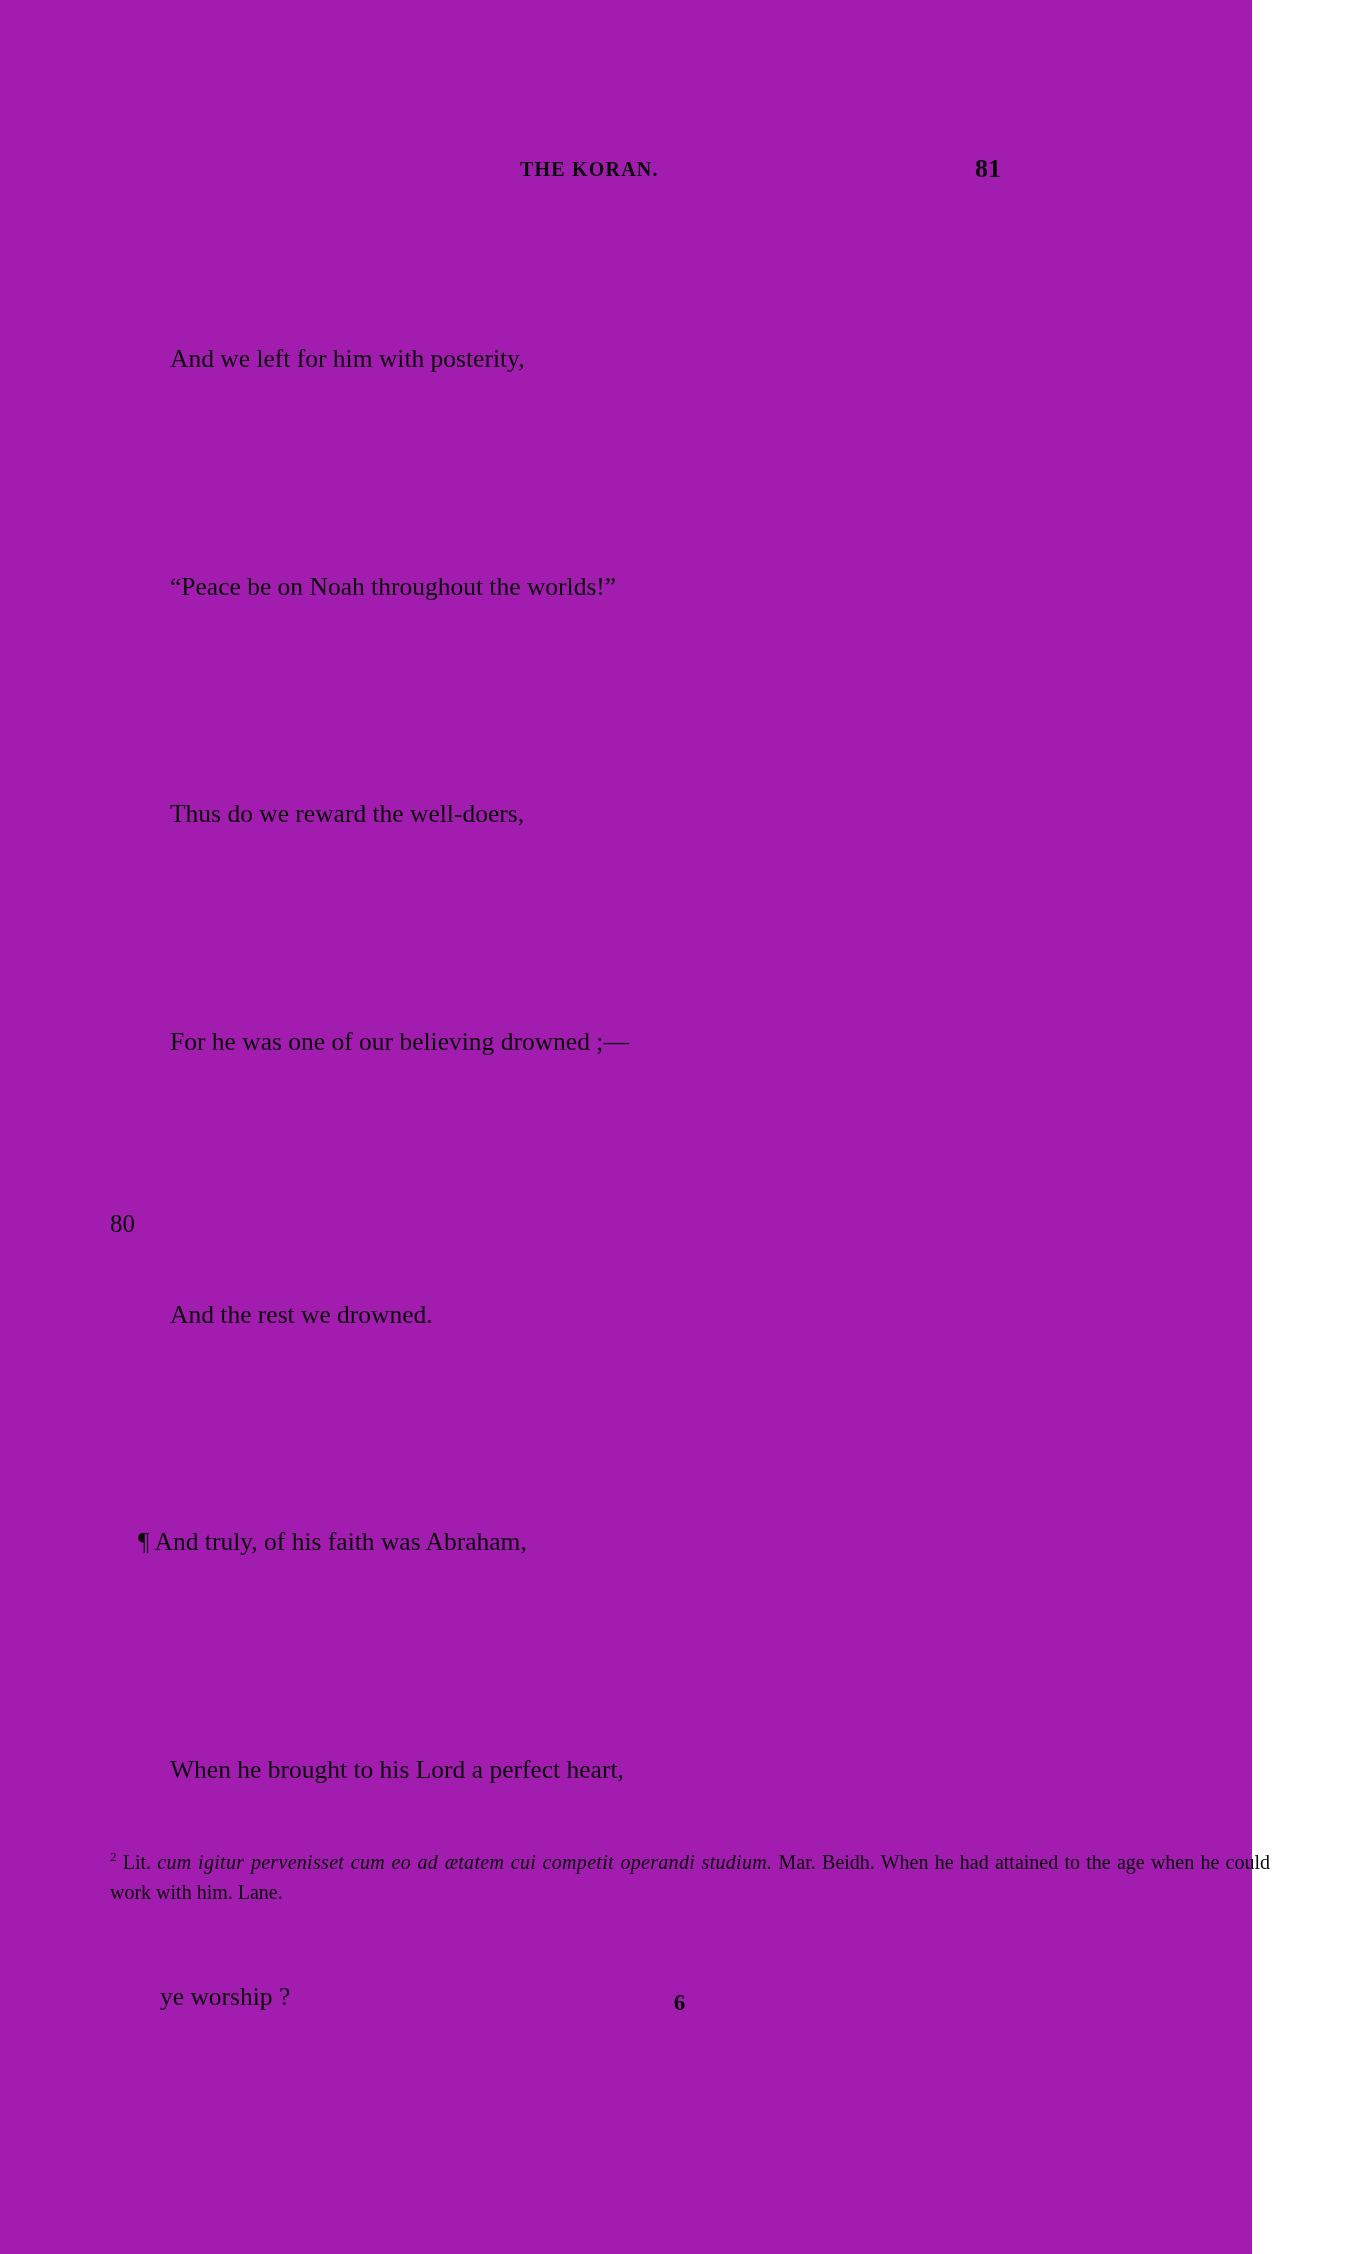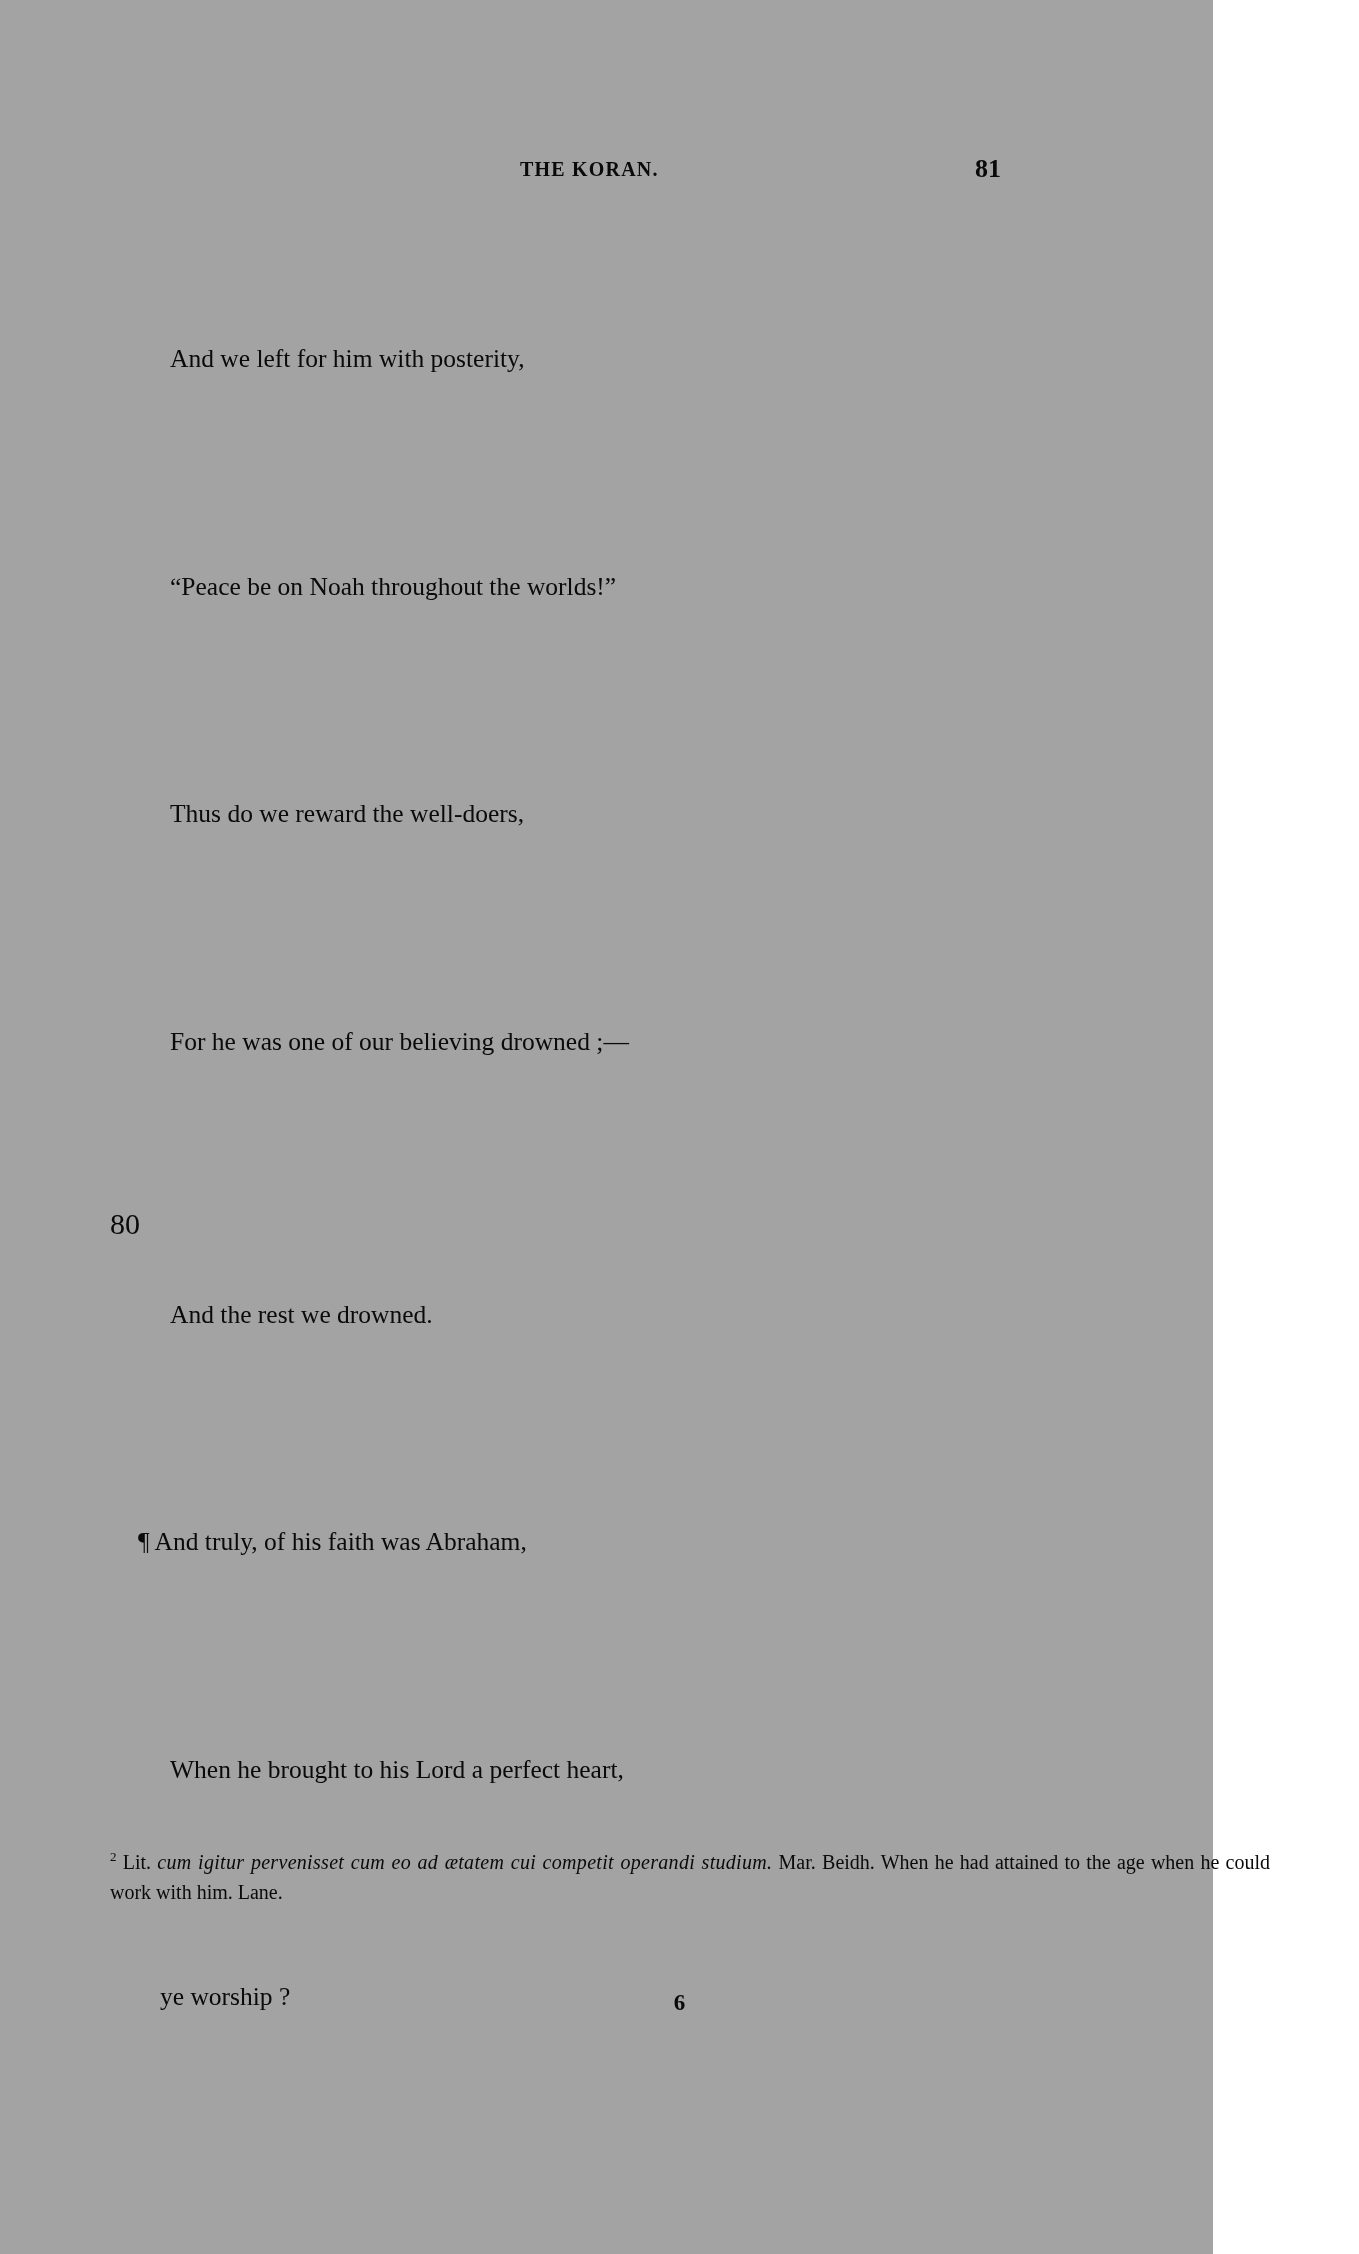--- a/index.html
+++ b/index.html
@@ -12,21 +12,22 @@
     height: 2254px;
     position: relative;
     font-family: "Liberation Serif", serif;
     color: #0a0a0a;
   }
   .page {
     position: absolute;
     left: 0; top: 0;
     width: 1213px;
     height: 2254px;
-    background: #a3a3a3;
+    background: #a21caf;
+    padding-left: 39px;
   }
   .header {
     position: absolute;
     left: 0;
     top: 158px;
     width: 1359px;
     height: 30px;
   }
   .running-title {
     position: absolute;
@@ -55,21 +56,21 @@
     font-size: 25.5px;
     line-height: 45.5px;
     white-space: pre-wrap;
     font-family: "Liberation Serif", serif;
   }
   .verse-num {
     position: absolute;
     left: 0;
     width: 52px;
     text-align: left;
-    font-size: 30px;
+    font-size: 25px;
   }
   .txt {
     display: block;
     margin-left: 60px;
   }
   .txt.indent2 { margin-left: 50px; }
   .txt.pilcrow { margin-left: 28px; }
   .notes {
     position: absolute;
     left: 110px;

